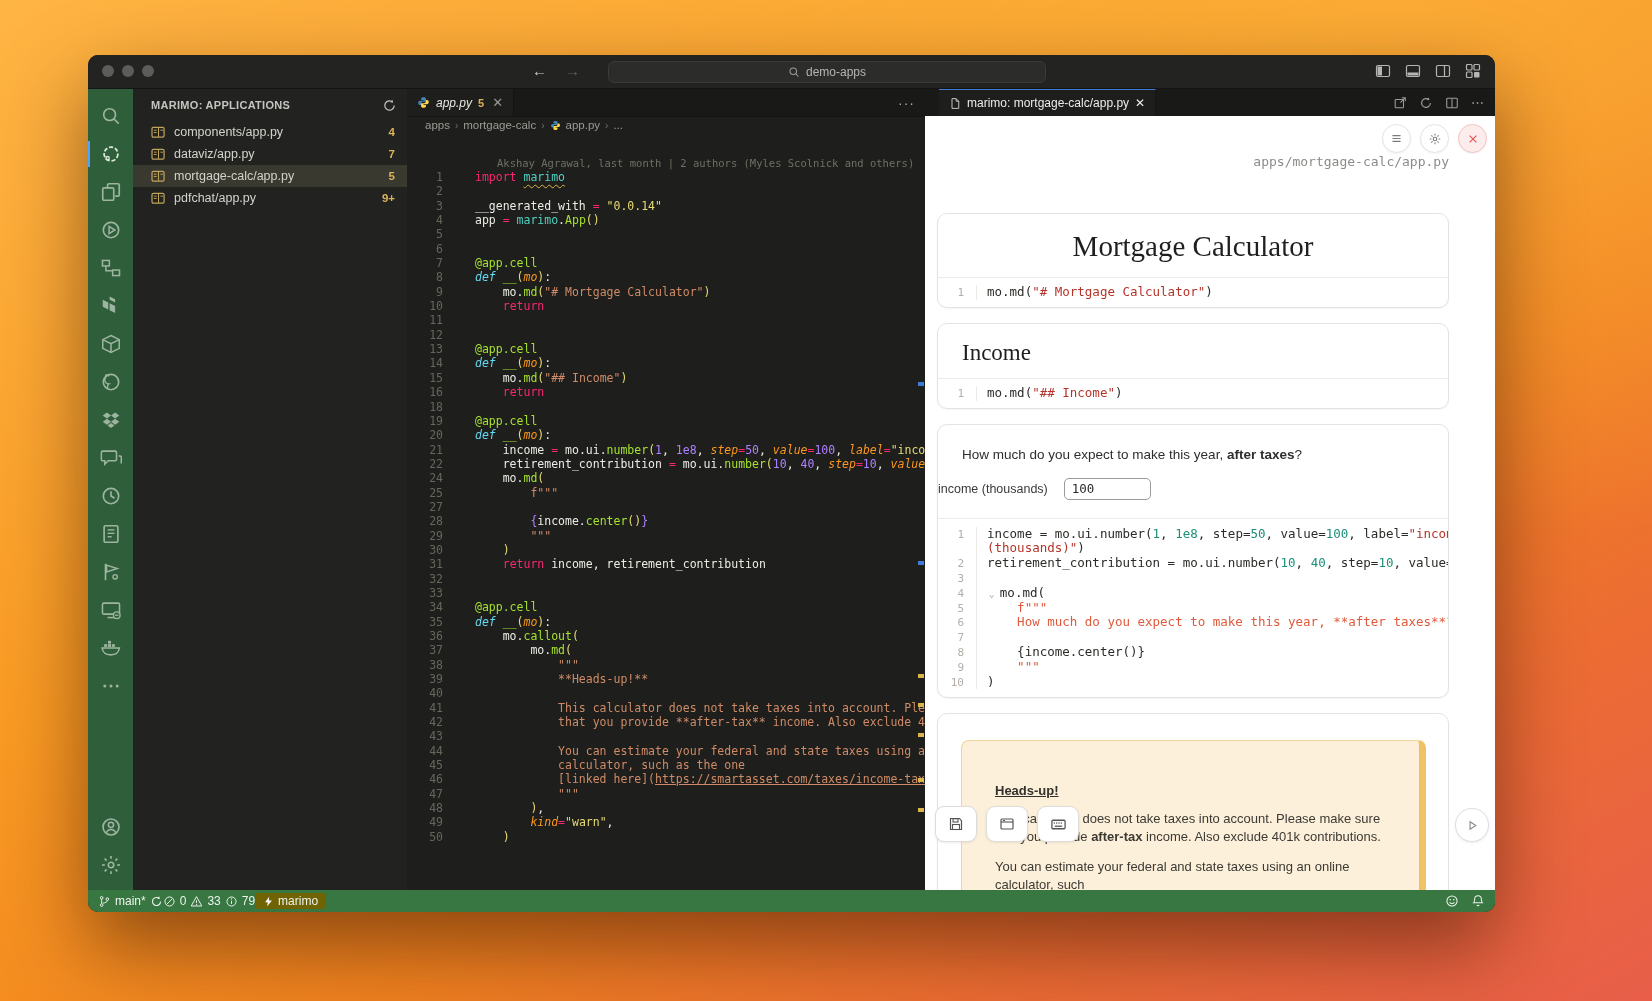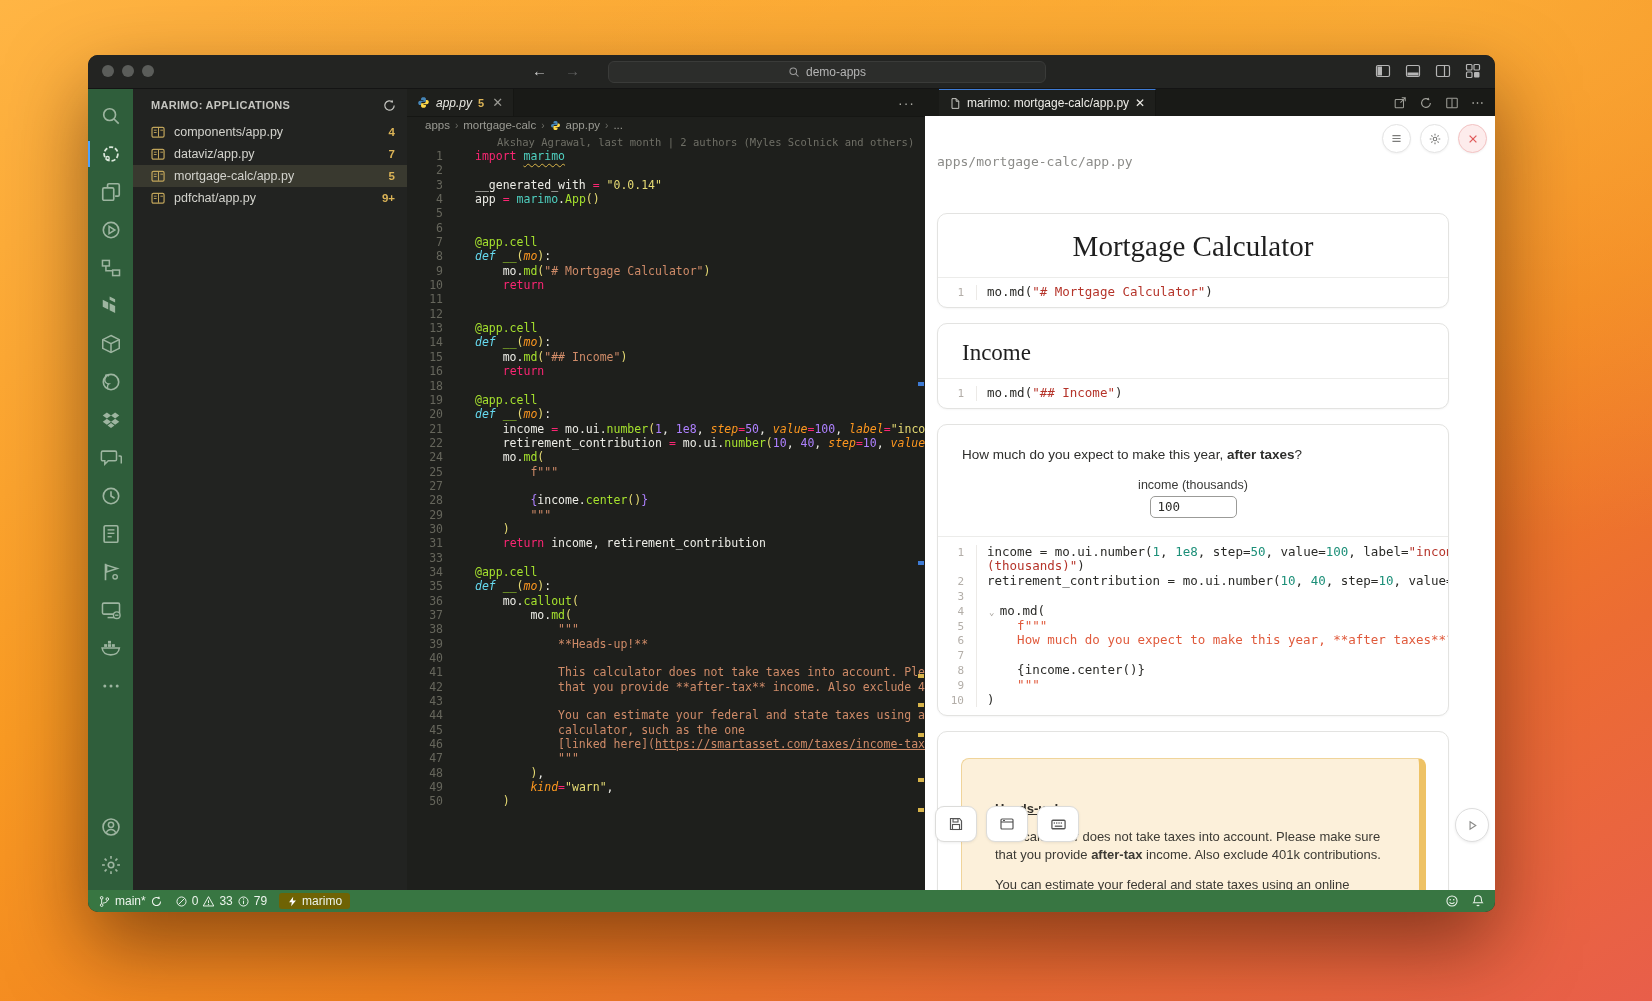--- a/index.html
+++ b/index.html
@@ -39,21 +39,21 @@
   .group1{position:absolute;top:0;bottom:7px;left:319px;width:518px;background:#1e1f1c;overflow:hidden;}
   .tabs{position:absolute;top:0;left:0;right:0;height:27px;background:#191a17;border-bottom:1px solid #151613;display:flex;align-items:stretch;}
   .tab{display:flex;align-items:center;gap:6px;padding:0 10px;background:#1e1f1c;border-right:1px solid #151613;font-size:12px;color:#e8e8e2;}
   .tab .lbl{font-style:italic}
   .tab .bdg{color:#dcb457;font-size:11px;font-weight:700}
   .tab .x{color:#9a9a94;font-size:13px;margin-left:2px;cursor:pointer}
   .tabmore{margin-left:auto;align-self:center;color:#a9a9a2;padding:0 10px;font-size:14px;letter-spacing:1px;cursor:pointer}
   .crumbs{position:absolute;top:27px;left:0;right:0;height:18px;display:flex;align-items:center;padding-left:18px;font-size:11.5px;color:#9b9b94;gap:5px;}
   .crumbs .sep{color:#6e6e68;font-size:10px}
   .codewrap{position:absolute;top:46px;left:0;right:0;bottom:0;overflow:hidden;font-family:"DejaVu Sans Mono",monospace;font-size:11.5px;line-height:14.35px;}
-  .codewrap .blame{color:#6f6f66;font-size:10.5px;padding-left:90px;height:14px;white-space:nowrap;}
+  .codewrap .blame{color:#6f6f66;font-size:10.5px;padding-left:90px;height:14px;white-space:nowrap;margin-top:21px;}
   .cl{display:flex;white-space:pre;height:14.35px;}
   .codewrap .g{flex:0 0 36px;text-align:right;color:#66665c;}
   .codewrap .lt{margin-left:32px;white-space:pre;}
   .ruler{position:absolute;top:46px;right:0;width:9px;bottom:0;}
   .ruler i{position:absolute;right:1px;width:6px;height:4px;display:block;}
   
   .tk-k{color:#f92672}.tk-pk{color:#f92672}
   .tk-d{color:#66d9ef;font-style:italic}
   .tk-fn{color:#a6e22e}.tk-dec{color:#a6e22e}
   .tk-mod{color:#4fd0c0}
@@ -69,49 +69,49 @@
   .tabs2{position:absolute;top:0;left:0;right:0;height:27px;background:#191a17;border-bottom:1px solid #151613;display:flex;}
   .tab2{display:flex;align-items:center;gap:6px;padding:0 10px;margin-left:14px;background:#1e1f1c;border-top:1.5px solid #3e7bd4;border-right:1px solid #151613;font-size:12px;color:#edece7;}
   .acts{margin-left:auto;display:flex;align-items:center;gap:12px;padding-right:10px;color:#b5b5ae;}
   .acts svg{display:block;opacity:.85;cursor:pointer}
   .acts .dots{font-size:13px;letter-spacing:1px;cursor:pointer}
   .wv{position:absolute;top:27px;left:0;right:0;bottom:0;background:#ffffff;overflow:hidden;}
   .wv-inner{padding:0 46px 0 12px;}
   .wvcircles{position:absolute;top:8px;right:8px;display:flex;gap:9px;z-index:5}
   .circ{width:27px;height:27px;border-radius:50%;background:#fff;border:1px solid #e4e4e4;display:flex;align-items:center;justify-content:center;box-shadow:0 1px 2px rgba(0,0,0,.05);cursor:pointer;}
   .circ.red{background:#fdecec;border-color:#f3c3c3;}
-  .apppath{margin-top:38px;text-align:left;font-family:"DejaVu Sans Mono",monospace;font-size:13px;color:#8b8b88;}
+  .apppath{margin-top:38px;text-align:right;font-family:"DejaVu Sans Mono",monospace;font-size:13px;color:#8b8b88;}
   .card{margin-top:15px;border:1px solid #e3e3e1;border-radius:10px;background:#fff;box-shadow:0 1px 2px rgba(0,0,0,.04);overflow:hidden;}
   .card.first{margin-top:44px}
   .h-center{font-family:"Liberation Serif",serif;font-size:29px;color:#1f1f1f;text-align:center;padding:16px 0 14px;}
   .h-left{font-family:"Liberation Serif",serif;font-size:23px;color:#1f1f1f;text-align:left;padding:16px 0 12px 24px;}
   .cdiv{border-top:1px solid #ececea;}
   .wcode{font-family:"DejaVu Sans Mono",monospace;font-size:12.5px;line-height:14.8px;padding:8px 0;}
   .wcode .cl{height:14.8px}
   .wcode .g{flex:0 0 26px;text-align:right;color:#b3aea8;font-size:11px;padding-top:1px;}
   .wcode .fold{color:#9a958e;font-size:9px;width:10px;margin-left:2px;padding-top:2px}
   .wcode .lt{margin-left:12px;border-left:1px solid #eceae7;padding-left:10px;}
   .wcode.single{padding:7px 0}
   .tk-wl{color:#2b2b28}
   .tk-wn{color:#1c8f78}
   .tk-ws{color:#b5342a}
   .tk-wmd{color:#e05a3c}
   .q{font-size:13.5px;color:#2e2e2c;padding:22px 24px 0;}
-  .inprow{display:flex;align-items:center;gap:4px;margin:16px 0 18px;flex-direction:column;}
+  .inprow{display:flex;align-items:center;gap:16px;margin:16px 0 18px;}
   .inprow label{font-size:12.5px;color:#3a3a38}
   .inprow input{width:78px;height:20px;border:1px solid #9b9b98;border-radius:5px;font-family:"DejaVu Sans Mono",monospace;font-size:12.5px;color:#2b2b28;padding:0 0 0 7px;}
   .card.co{height:220px}
   .callout{margin:26px 22px 0 23px;background:#fcf0da;border:1px solid #f0d49a;border-right:7px solid #eec265;border-radius:8px;padding:42px 26px 18px 33px;}
   .callout .ct{font-size:13px;font-weight:700;color:#33312c;text-decoration:underline;}
   .callout p{font-size:13px;color:#3c3a34;margin:12px 0 0;line-height:18px;max-width:430px;}
   .fabs{position:absolute;left:10px;bottom:48px;display:flex;gap:9px;z-index:6}
   .fab{width:40px;height:34px;background:#fff;border:1px solid #dcdcda;border-radius:9px;display:flex;align-items:center;justify-content:center;box-shadow:0 1px 3px rgba(0,0,0,.07);cursor:pointer;}
   .playbtn{position:absolute;right:6px;bottom:48px;width:32px;height:32px;border-radius:50%;background:#fff;border:1px solid #dedede;display:flex;align-items:center;justify-content:center;box-shadow:0 1px 3px rgba(0,0,0,.08);cursor:pointer;}
   
-  .statusbar{position:absolute;bottom:0;left:0;right:0;height:22px;background:#387642;display:flex;align-items:center;color:#ecf4ec;font-size:12px;padding:0 10px;box-sizing:border-box;gap:12px;}
+  .statusbar{position:absolute;bottom:0;left:0;right:0;height:22px;background:#387642;display:flex;align-items:center;color:#ecf4ec;font-size:12px;padding:0 10px;box-sizing:border-box;}
   .sb-it{display:flex;align-items:center;gap:4px;cursor:pointer}
   .sb-badge{display:flex;align-items:center;gap:4px;background:#6f6304;border-radius:3px;padding:1px 8px;cursor:pointer}
   .sb-right{margin-left:auto;display:flex;gap:12px;align-items:center}
 </style>
 </head>
 <body>
 
 <div class="desktop">
   <div class="window">
 
@@ -405,20 +405,21 @@
               <div class="cl"><span class="g">20</span><span class="lt"><span class="tk-d">def </span><span class="tk-fn">__</span><span class="tk-b">(</span><span class="tk-p">mo</span><span class="tk-b">)</span><span class="tk-t">:</span></span></div>
               <div class="cl"><span class="g">21</span><span class="lt"><span class="tk-t">    income </span><span class="tk-pk">= </span><span class="tk-t">mo.ui.</span><span class="tk-fn">number</span><span class="tk-b">(</span><span class="tk-n">1</span><span class="tk-t">, </span><span class="tk-n">1e8</span><span class="tk-t">, </span><span class="tk-p">step</span><span class="tk-pk">=</span><span class="tk-n">50</span><span class="tk-t">, </span><span class="tk-p">value</span><span class="tk-pk">=</span><span class="tk-n">100</span><span class="tk-t">, </span><span class="tk-p">label</span><span class="tk-pk">=</span><span class="tk-s">"income (thousands)"</span></span></div>
               <div class="cl"><span class="g">22</span><span class="lt"><span class="tk-t">    retirement_contribution </span><span class="tk-pk">= </span><span class="tk-t">mo.ui.</span><span class="tk-fn">number</span><span class="tk-b">(</span><span class="tk-n">10</span><span class="tk-t">, </span><span class="tk-n">40</span><span class="tk-t">, </span><span class="tk-p">step</span><span class="tk-pk">=</span><span class="tk-n">10</span><span class="tk-t">, </span><span class="tk-p">value</span><span class="tk-pk">=</span><span class="tk-n">19.5</span></span></div>
               <div class="cl"><span class="g">24</span><span class="lt"><span class="tk-t">    mo.</span><span class="tk-fn">md</span><span class="tk-b">(</span></span></div>
               <div class="cl"><span class="g">25</span><span class="lt"><span class="tk-md">        f"""</span></span></div>
               <div class="cl"><span class="g">27</span><span class="lt"></span></div>
               <div class="cl"><span class="g">28</span><span class="lt"><span class="tk-t">        </span><span class="tk-pu">{</span><span class="tk-t">income.</span><span class="tk-fn">center</span><span class="tk-b">()</span><span class="tk-pu">}</span></span></div>
               <div class="cl"><span class="g">29</span><span class="lt"><span class="tk-md">        """</span></span></div>
               <div class="cl"><span class="g">30</span><span class="lt"><span class="tk-b">    )</span></span></div>
               <div class="cl"><span class="g">31</span><span class="lt"><span class="tk-t">    </span><span class="tk-k">return</span><span class="tk-t"> income, retirement_contribution</span></span></div>
+              <div class="cl"><span class="g">32</span><span class="lt"></span></div>
               <div class="cl"><span class="g">33</span><span class="lt"></span></div>
               <div class="cl"><span class="g">34</span><span class="lt"><span class="tk-dec">@app.cell</span></span></div>
               <div class="cl"><span class="g">35</span><span class="lt"><span class="tk-d">def </span><span class="tk-fn">__</span><span class="tk-b">(</span><span class="tk-p">mo</span><span class="tk-b">)</span><span class="tk-t">:</span></span></div>
               <div class="cl"><span class="g">36</span><span class="lt"><span class="tk-t">    mo.</span><span class="tk-fn">callout</span><span class="tk-b">(</span></span></div>
               <div class="cl"><span class="g">37</span><span class="lt"><span class="tk-t">        mo.</span><span class="tk-fn">md</span><span class="tk-b">(</span></span></div>
               <div class="cl"><span class="g">38</span><span class="lt"><span class="tk-md">            """</span></span></div>
               <div class="cl"><span class="g">39</span><span class="lt"><span class="tk-md">            **Heads-up!**</span></span></div>
               <div class="cl"><span class="g">40</span><span class="lt"></span></div>
               <div class="cl"><span class="g">41</span><span class="lt"><span class="tk-md">            This calculator does not take taxes into account. Please make sure</span></span></div>
               <div class="cl"><span class="g">42</span><span class="lt"><span class="tk-md">            that you provide **after-tax** income. Also exclude 401k contributions.</span></span></div>

